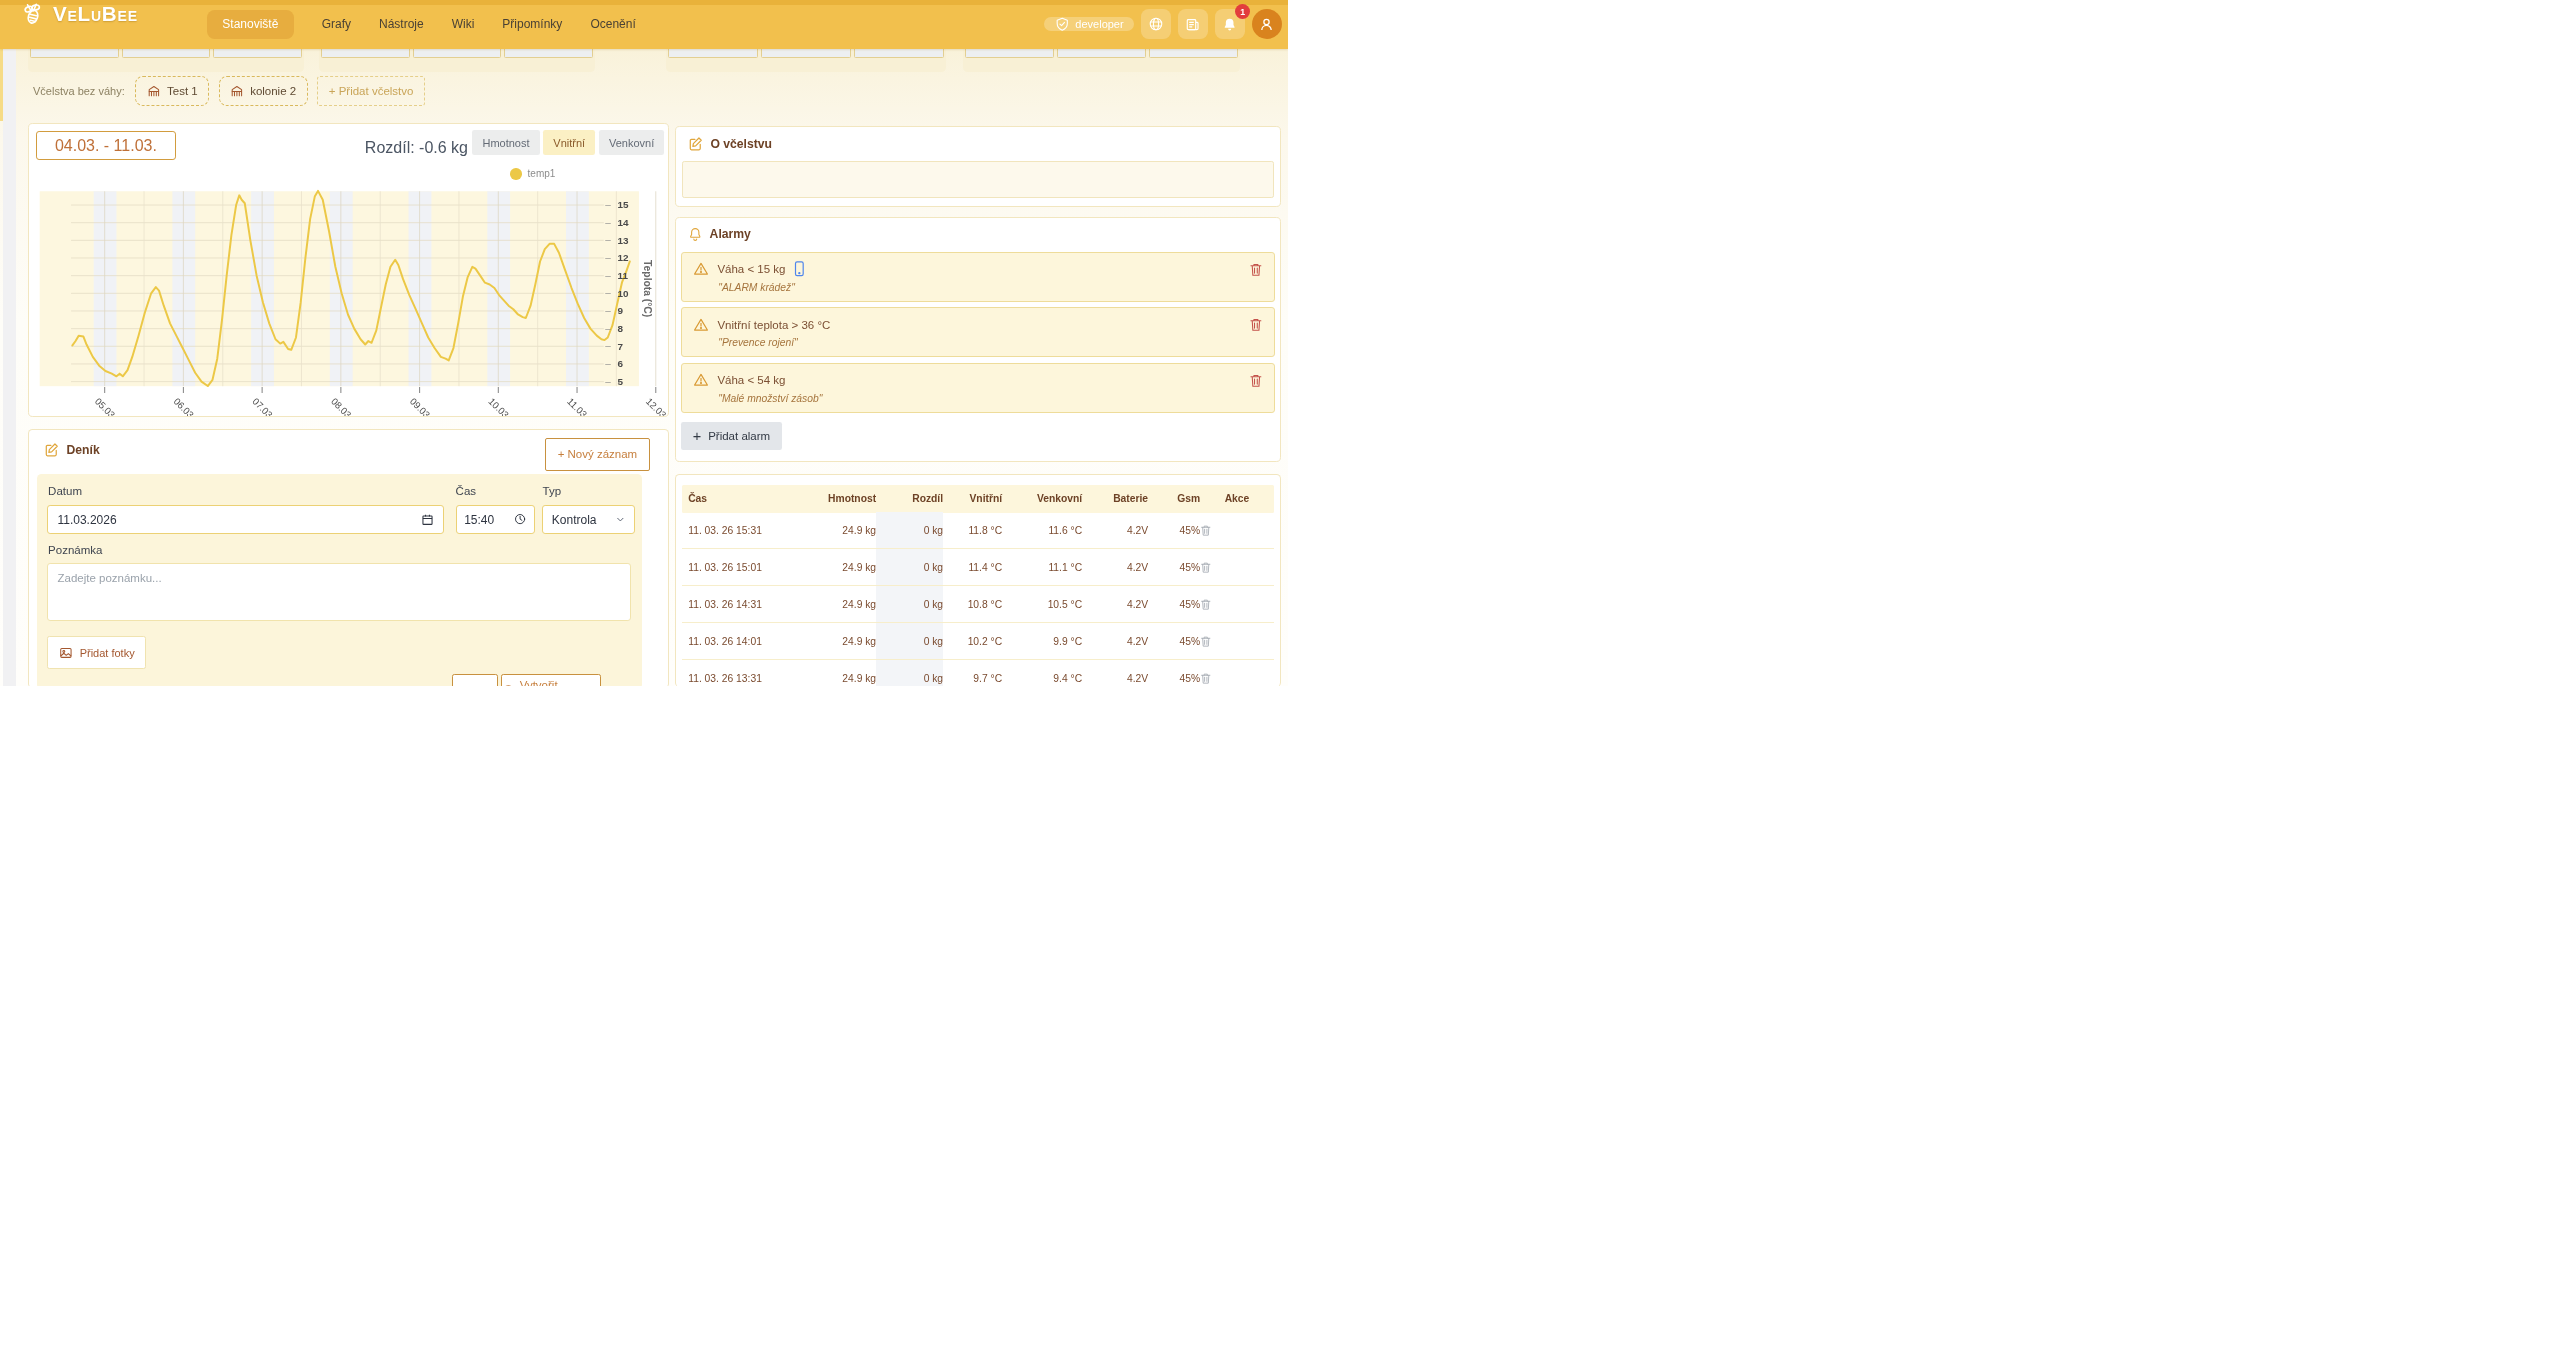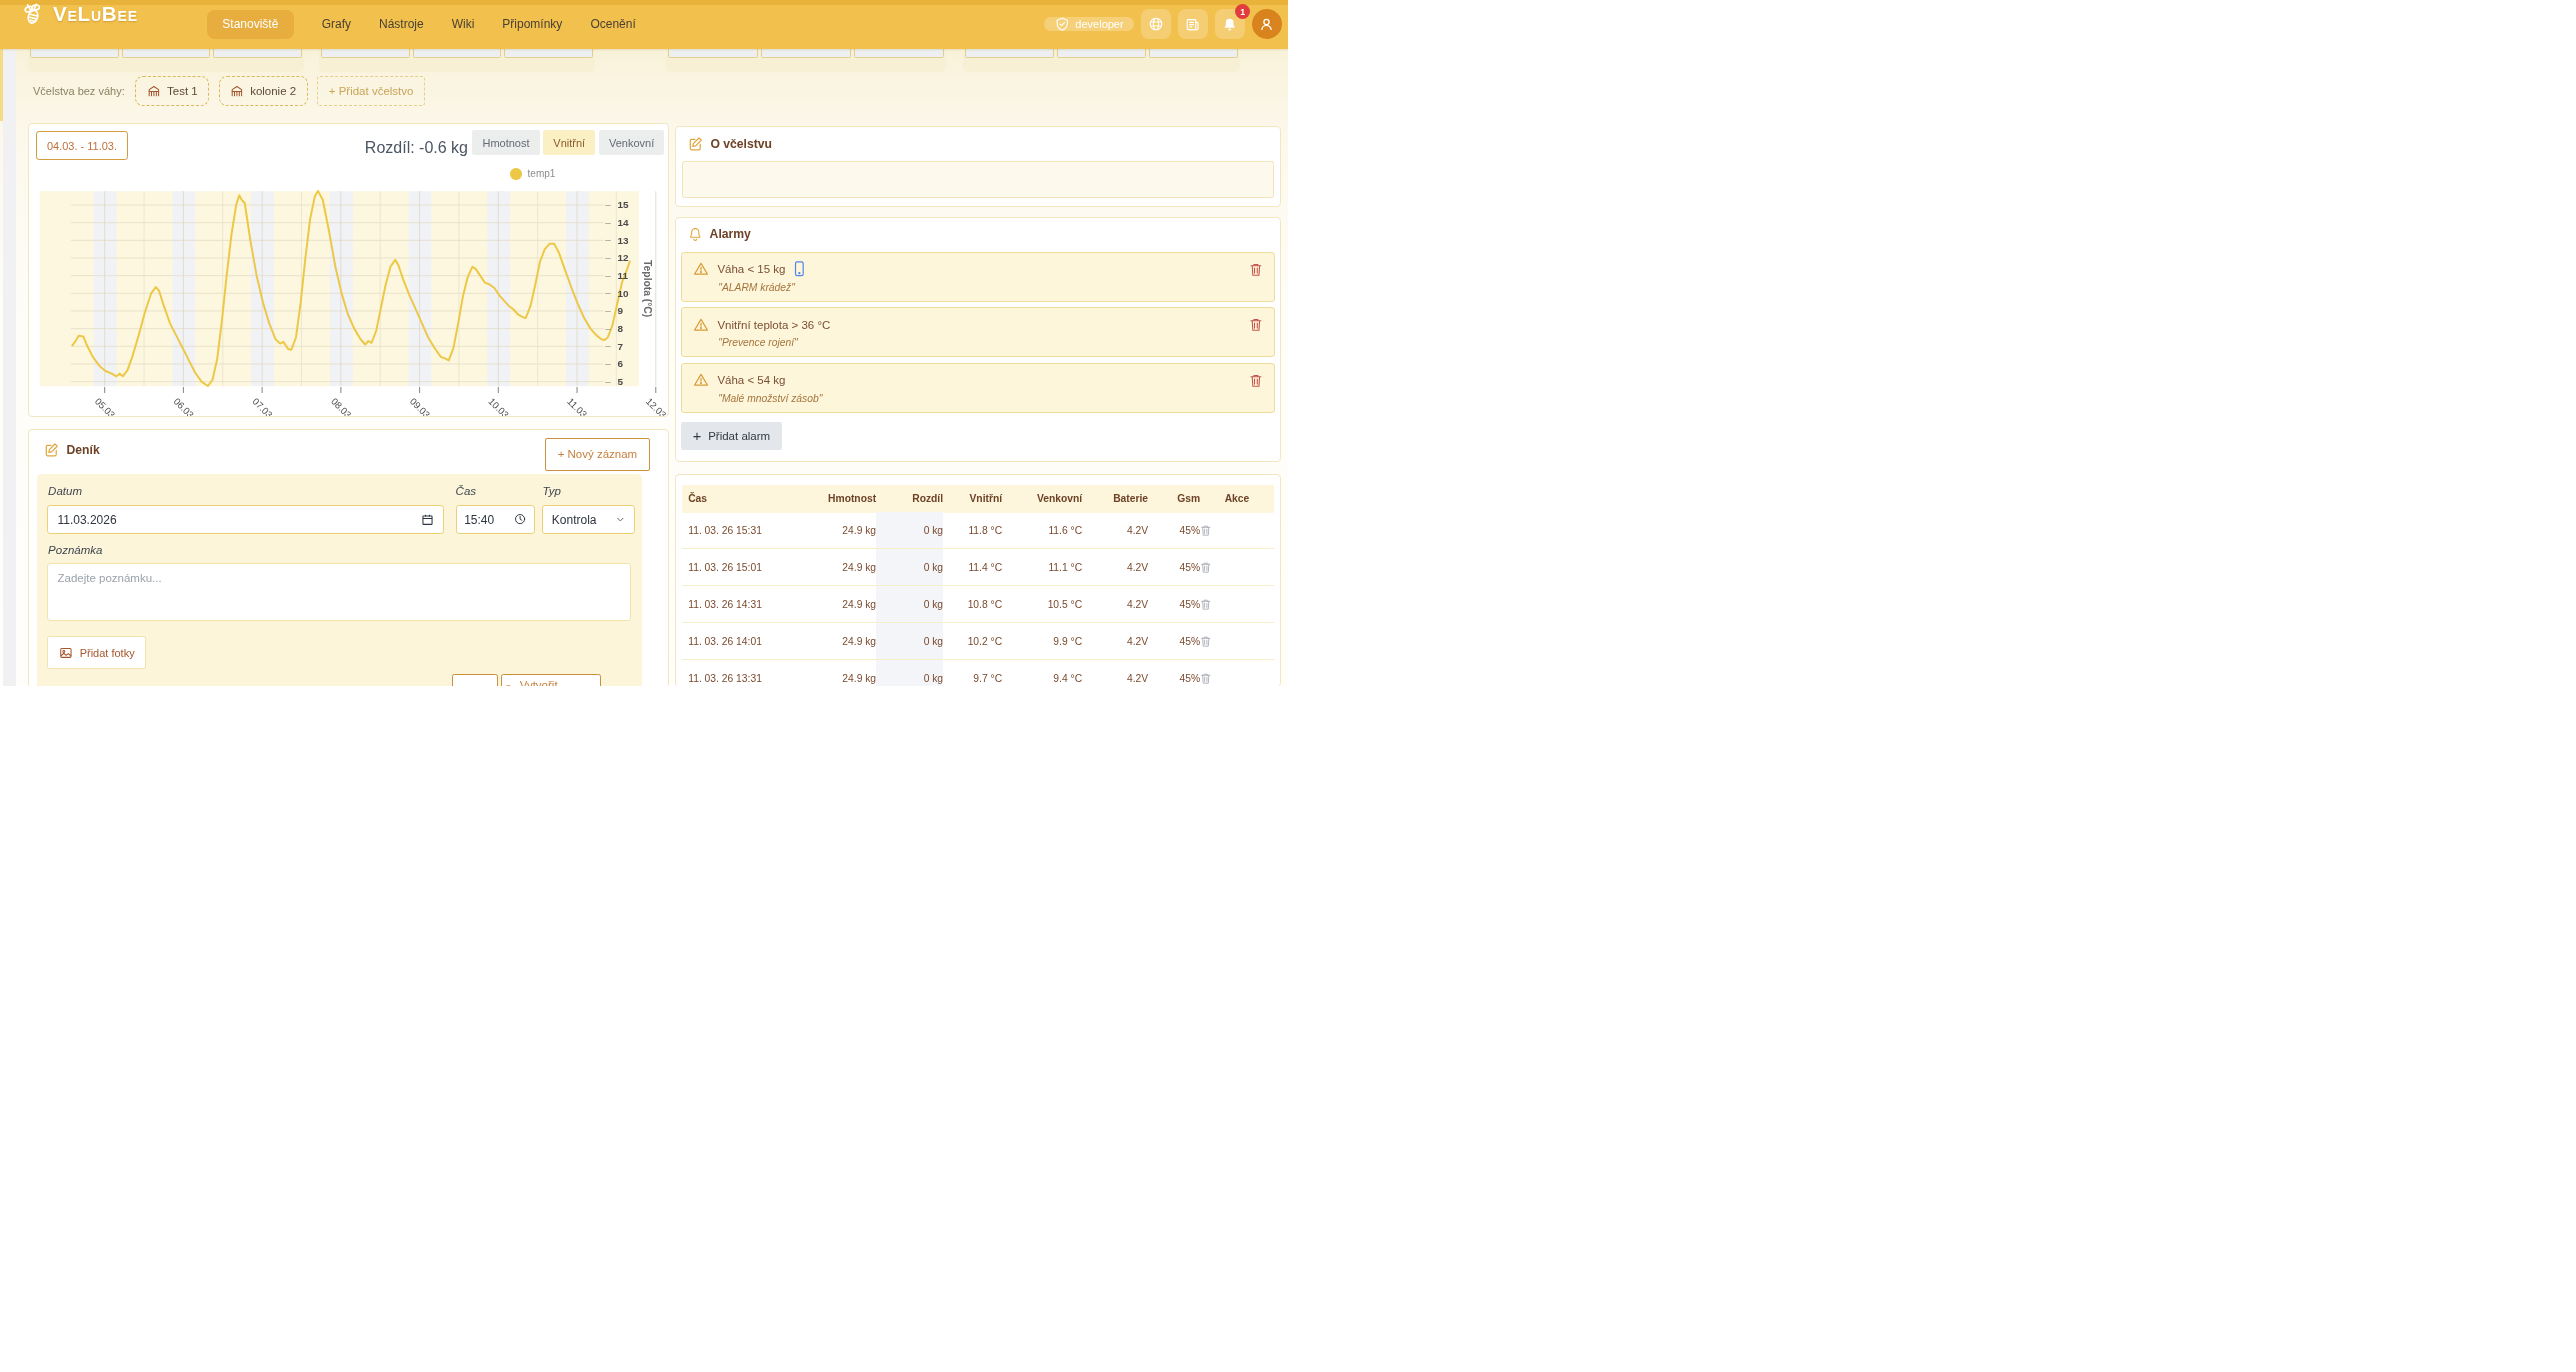--- a/index.html
+++ b/index.html
@@ -39,37 +39,37 @@
   
   .card{position:absolute;background:#fff;border:0.8px solid #f2e6bf;border-radius:4.6px;z-index:3;}
   #card-chart{left:28px;top:123px;width:639px;height:292px;}
   #card-diary{left:28px;top:429px;width:639px;height:258px;border-bottom:none;}
   #card-about{left:675px;top:126px;width:604px;height:79px;}
   #card-alarms{left:675px;top:217px;width:604px;height:243px;}
   #card-table{left:675px;top:474px;width:604px;height:212px;border-bottom:none;}
   .sec-head{position:absolute;left:12.2px;top:9.2px;display:flex;align-items:center;gap:6.9px;
     font-size:12.2px;font-weight:bold;color:#6d4226;}
   
-  .range-btn{position:absolute;left:6.9px;top:6.9px;height:27.5px;padding:0 10px;background:#fff;
-    border:1.5px solid #d29c3e;border-radius:3.1px;color:#bf7038;font-size:11px;display:flex;align-items:center;cursor:pointer;text-align:center;}
+  .range-btn{position:absolute;left:6.9px;top:6.9px;height:27.5px;padding:0 18px;background:#fff;
+    border:1.5px solid #d29c3e;border-radius:3.1px;color:#bf7038;font-size:16px;display:flex;align-items:center;cursor:pointer;text-align:center;}
   .diff-text{position:absolute;right:200px;top:14.5px;font-size:16px;color:#4b5563;}
   .tabs{position:absolute;right:3.8px;top:6.1px;display:flex;gap:3.8px;}
   .tab{height:25px;padding:0 10px;display:flex;align-items:center;font-size:11px;background:#eceded;
     color:#646b76;border-radius:2.3px;cursor:pointer;white-space:nowrap;}
   .tab.active{background:#fbf0c4;color:#8a5a2a;}
   .legend{position:absolute;left:481px;top:44px;display:flex;align-items:center;gap:6.1px;}
   .legend-dot{width:11.5px;height:11.5px;border-radius:50%;background:#ecc846;}
   .legend-label{font-size:10px;color:#8d8d8d;}
   .ylabel{position:absolute;left:547px;top:157px;width:138px;height:15.3px;text-align:center;
     transform:rotate(90deg);font-size:10.3px;font-weight:600;color:#6a6a6a;}
   
   .new-record-btn{position:absolute;right:18.3px;top:7.6px;height:31px;padding:0 11.5px;background:#fff;
     border:1.5px solid #c8913f;border-radius:2px;color:#c67f3d;font-size:11.5px;display:flex;align-items:center;cursor:pointer;}
   .diary-panel{position:absolute;left:7.6px;top:44px;width:605px;height:215px;background:#fcf5da;border-radius:4.6px;}
-  .fld-label{position:absolute;font-size:11.5px;color:#3f4550;font-style:italic;}
+  .fld-label{position:absolute;font-size:11.5px;color:#3f4550;}
   .fld{position:absolute;height:29px;background:#fff;border:0.8px solid #ecd174;border-radius:3.1px;
     display:flex;align-items:center;padding:0 9.2px;font-size:12px;color:#2e3440;box-sizing:border-box;cursor:text;}
   .fld .spacer{flex:1;}
   .diary-textarea{position:absolute;left:10.7px;top:89px;width:584px;height:58px;background:#fff;
     border:0.8px solid #f1e3ac;border-radius:3.1px;resize:none;padding:7.6px 9.2px;font-family:"Liberation Sans",sans-serif;
     font-size:11.5px;color:#2e3440;box-sizing:border-box;}
   .diary-textarea::placeholder{color:#9aa2ab;}
   .photos-btn{position:absolute;left:10.7px;top:162px;height:31px;padding:0 10.7px;background:#fff;
     border:0.8px solid #f0e3b0;border-radius:2.3px;color:#a4572f;font-size:11px;display:flex;align-items:center;gap:6.9px;cursor:pointer;}
   .cancel-btn{position:absolute;left:415px;top:200px;width:44px;height:31px;background:#fff;

